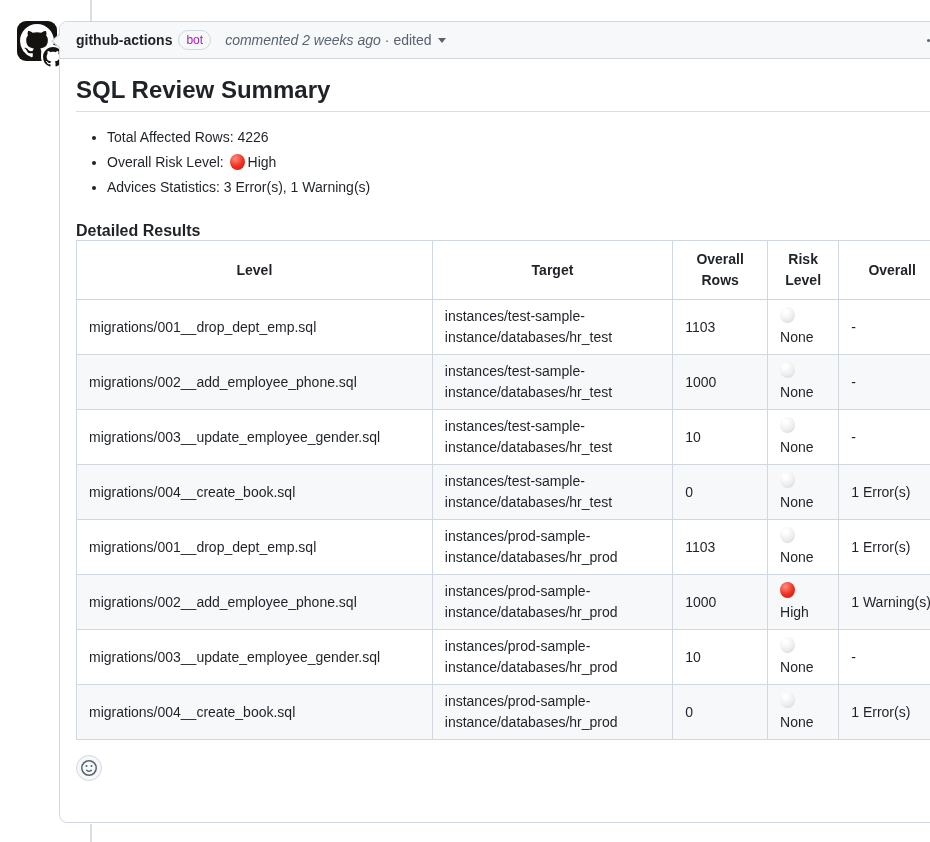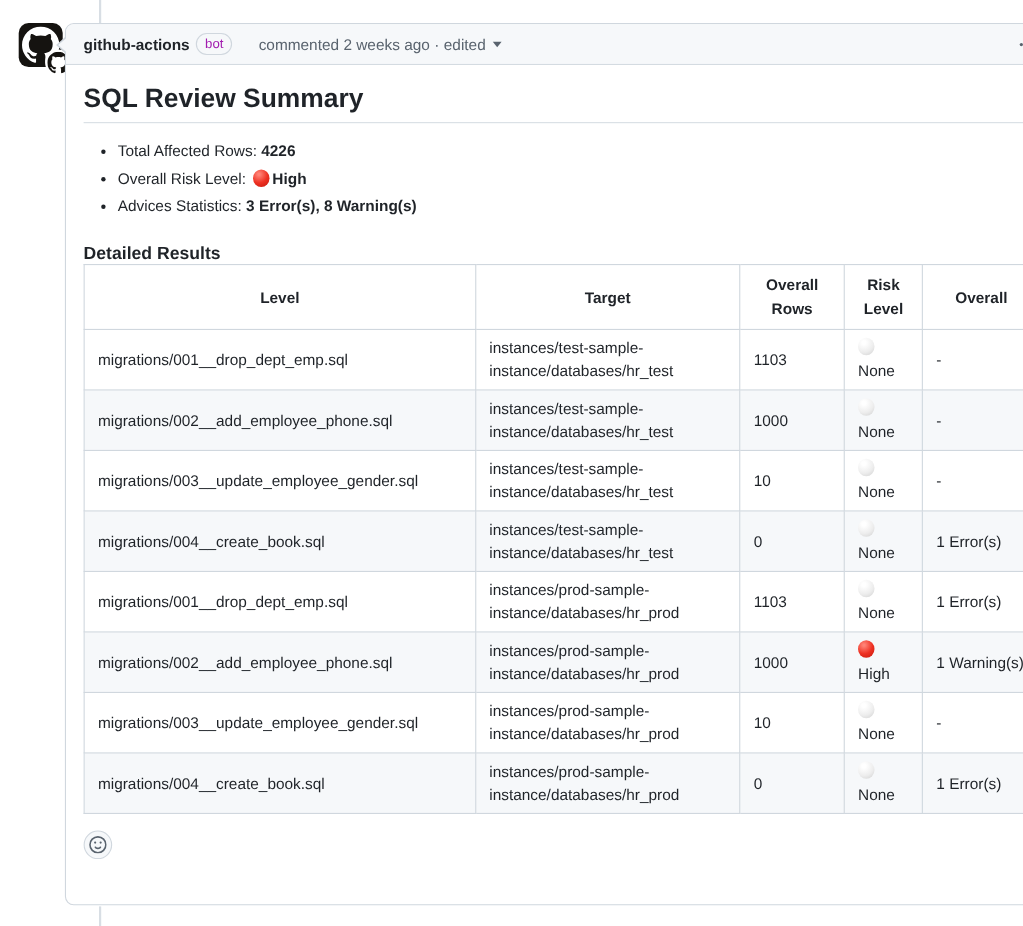--- a/index.html
+++ b/index.html
@@ -32,35 +32,35 @@
   .card-header { position: relative; height: 37px; background: #f6f8fa;
                  border-bottom: 1px solid #d0d7de; border-radius: 7px 7px 0 0;
                  display: flex; align-items: center; padding: 0 16px; color: #59636e; }
   .caret { position: absolute; left: -9px; top: 11px; width: 0; height: 0;
            border-style: solid; border-width: 8px 9px 8px 0; border-color: transparent #d0d7de transparent transparent; }
   .caret::after { content: ""; position: absolute; left: 1.5px; top: -7px; width: 0; height: 0;
            border-style: solid; border-width: 7px 8px 7px 0; border-color: transparent #f6f8fa transparent transparent; }
   .author { font-weight: 700; color: #1f2328; text-decoration: none; cursor: pointer; }
   .bot-badge { margin-left: 6px; font-size: 12px; line-height: 18px; padding: 0 7px;
                border: 1px solid #d0d7de; border-radius: 999px; color: #a21caf; background: transparent; }
-  .timestamp { margin-left: 24px; cursor: pointer; }
+  .timestamp { margin-left: 14px; cursor: pointer; font-style: italic; }
   .sep-dot { margin: 0 4px; }
   .edited-toggle { display: inline-flex; align-items: center; gap: 6px; cursor: pointer; }
   .caret-down { width: 0; height: 0; border-left: 4px solid transparent; border-right: 4px solid transparent;
                 border-top: 5px solid #59636e; display: inline-block; }
   .header-spacer { flex: 1; }
   .kebab { display: flex; gap: 3px; align-items: center; padding: 6px 4px; cursor: pointer; }
   .kebab i { width: 3px; height: 3px; border-radius: 50%; background: #59636e; display: block; }
 
   .card-body { padding: 16px; }
   h2.review-title { font-size: 24px; font-weight: 700; line-height: 25px;
                     padding-bottom: 9px; border-bottom: 1px solid #d8dee4; margin: 2px 0 15px; }
   ul.summary-list { margin: 0 0 16px; padding-left: 31px; }
   ul.summary-list li { line-height: 21px; margin-bottom: 4px; }
-  ul.summary-list strong, td strong { font-weight: 700; }
+  ul.summary-list strong, td strong { font-weight: 400; }
 
   .dot { display: inline-block; width: 15px; height: 16px; border-radius: 50%; vertical-align: -3px; }
   .bullet-dot { margin: 0 3px 0 2px; }
   .dot-red { background: radial-gradient(circle at 36% 28%, #ff8275 6%, #ee3123 52%, #c3170a 100%); }
   .dot-white { background: radial-gradient(circle at 36% 28%, #ffffff 12%, #ededed 58%, #cfcfcf 100%); }
 
   h3.section-title { font-size: 16px; font-weight: 700; margin: 24px 0 0; }
 
   table.results { width: 100%; border-collapse: collapse; table-layout: fixed; }
   table.results th, table.results td { border: 1px solid #d0d7de; padding: 6px 12px;
@@ -111,21 +111,21 @@
         <i></i>
       </span>
   </div>
 
   <div class="card-body">
     <h2 class="review-title">SQL Review Summary</h2>
 
     <ul class="summary-list">
         <li><span>Total Affected Rows: </span><strong>4226</strong></li>
         <li><span>Overall Risk Level: </span><span class="dot bullet-dot dot-red"></span><strong>High</strong></li>
-        <li><span>Advices Statistics: </span><strong>3 Error(s), 8 Warning(s)</strong></li>
+        <li><span>Advices Statistics: </span><strong>3 Error(s), 1 Warning(s)</strong></li>
       </ul>
 
     <h3 class="section-title">Detailed Results</h3>
 
     <table class="results">
       <colgroup>
         <col style="width:330px">
           <col style="width:223px">
           <col style="width:88px">
           <col style="width:66px">

